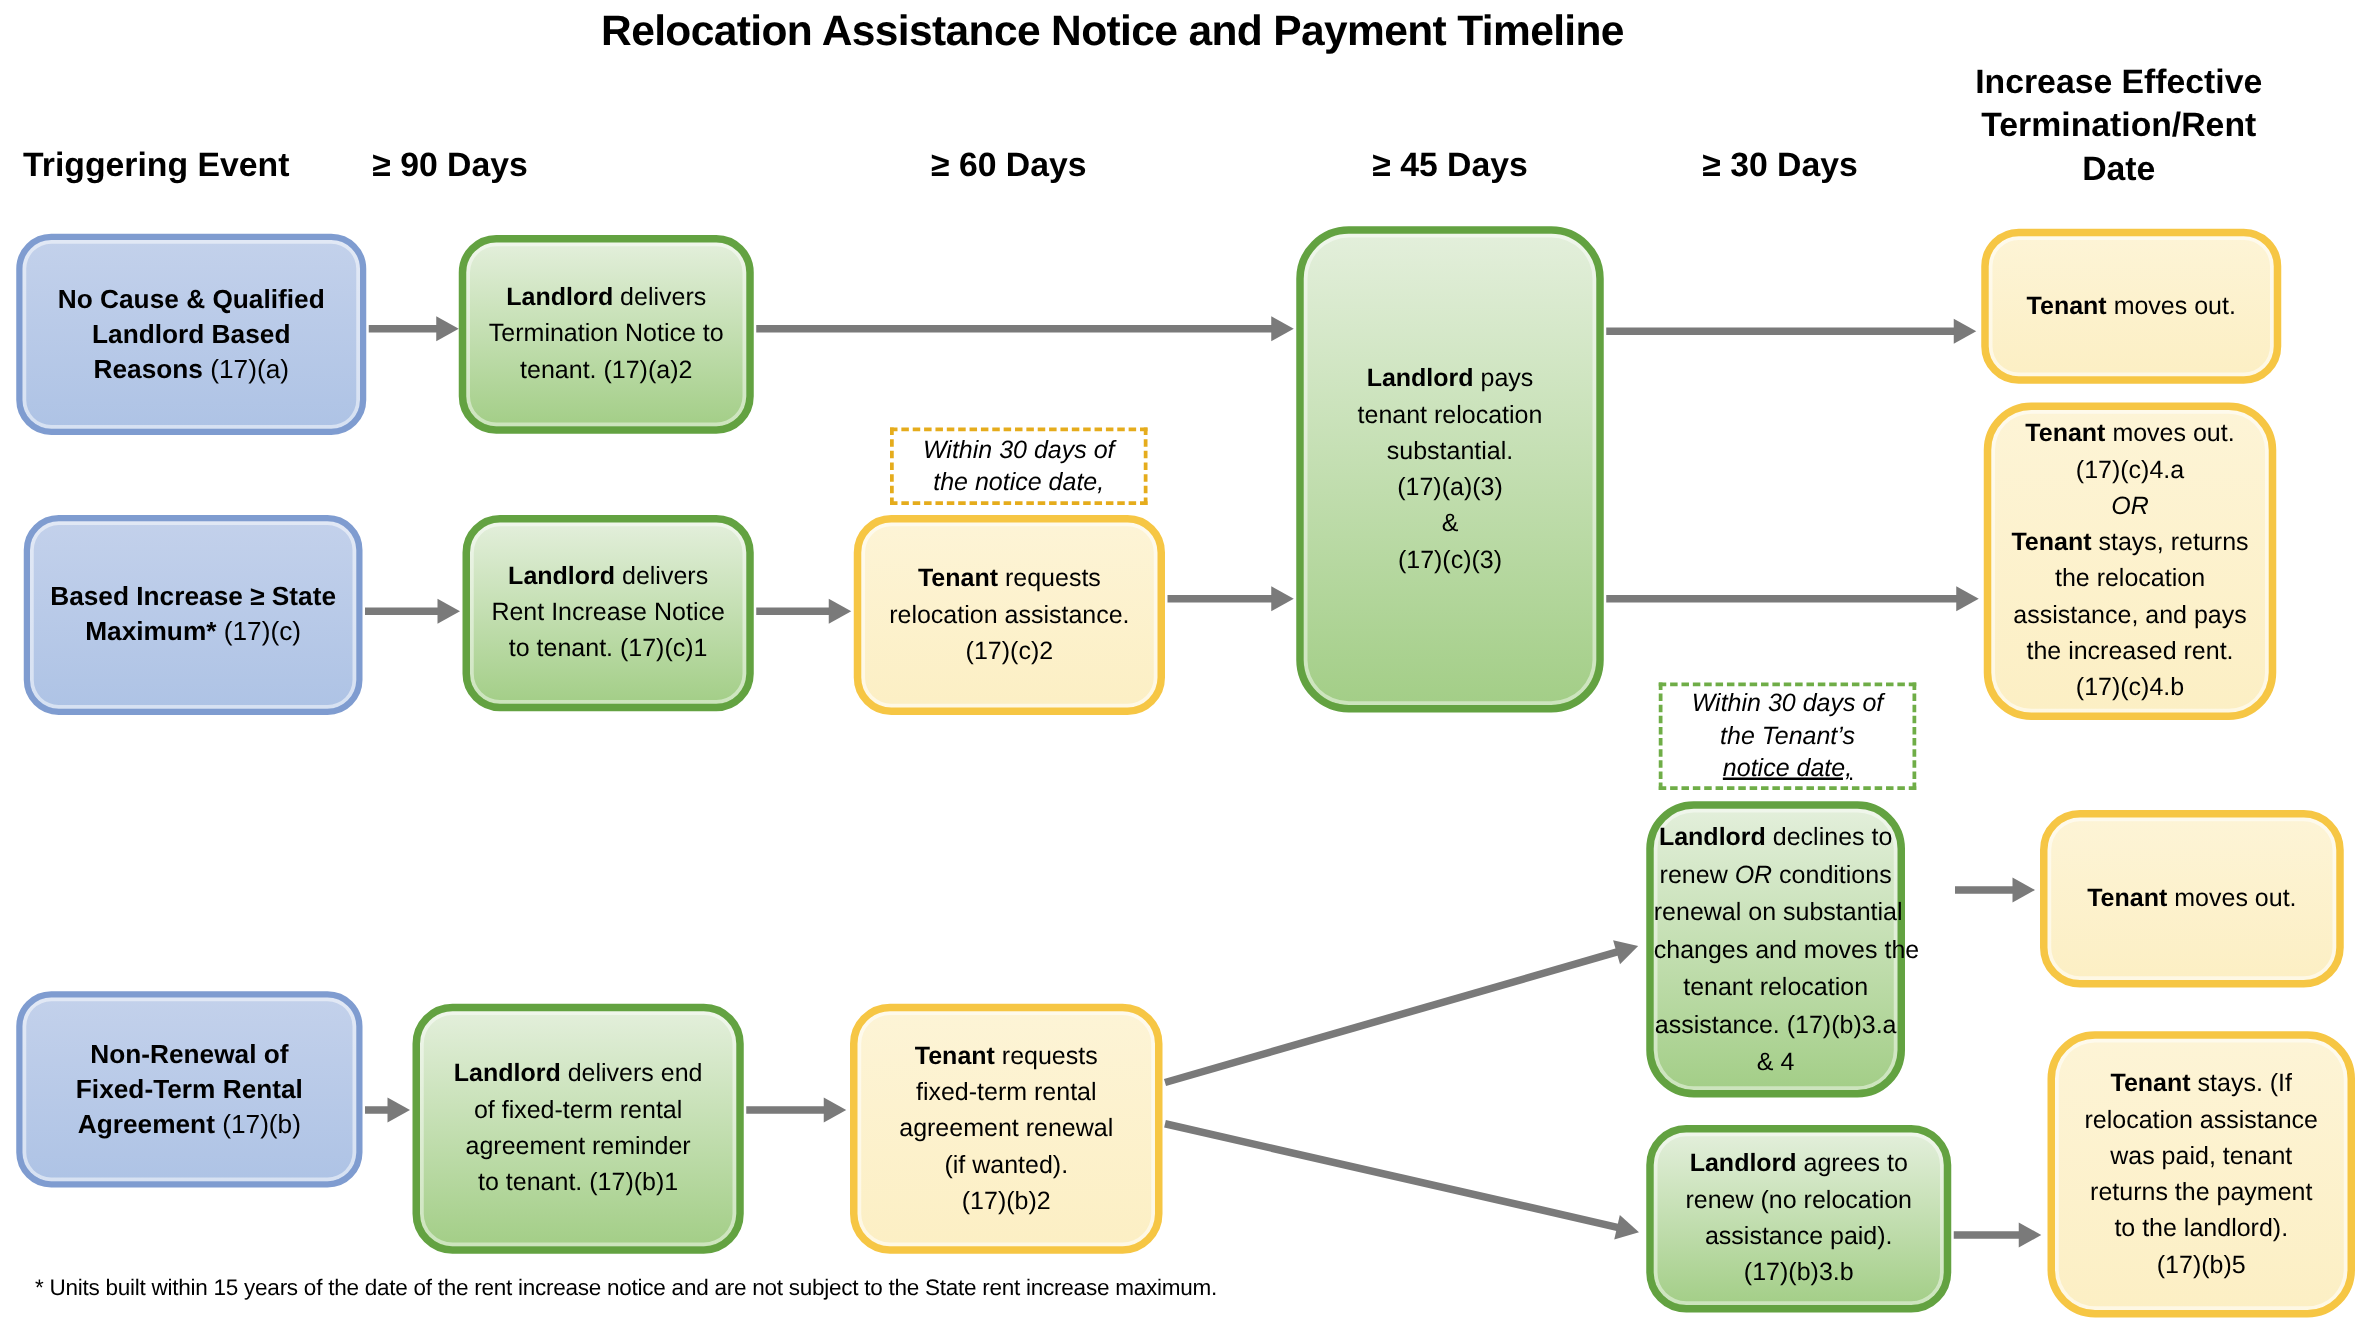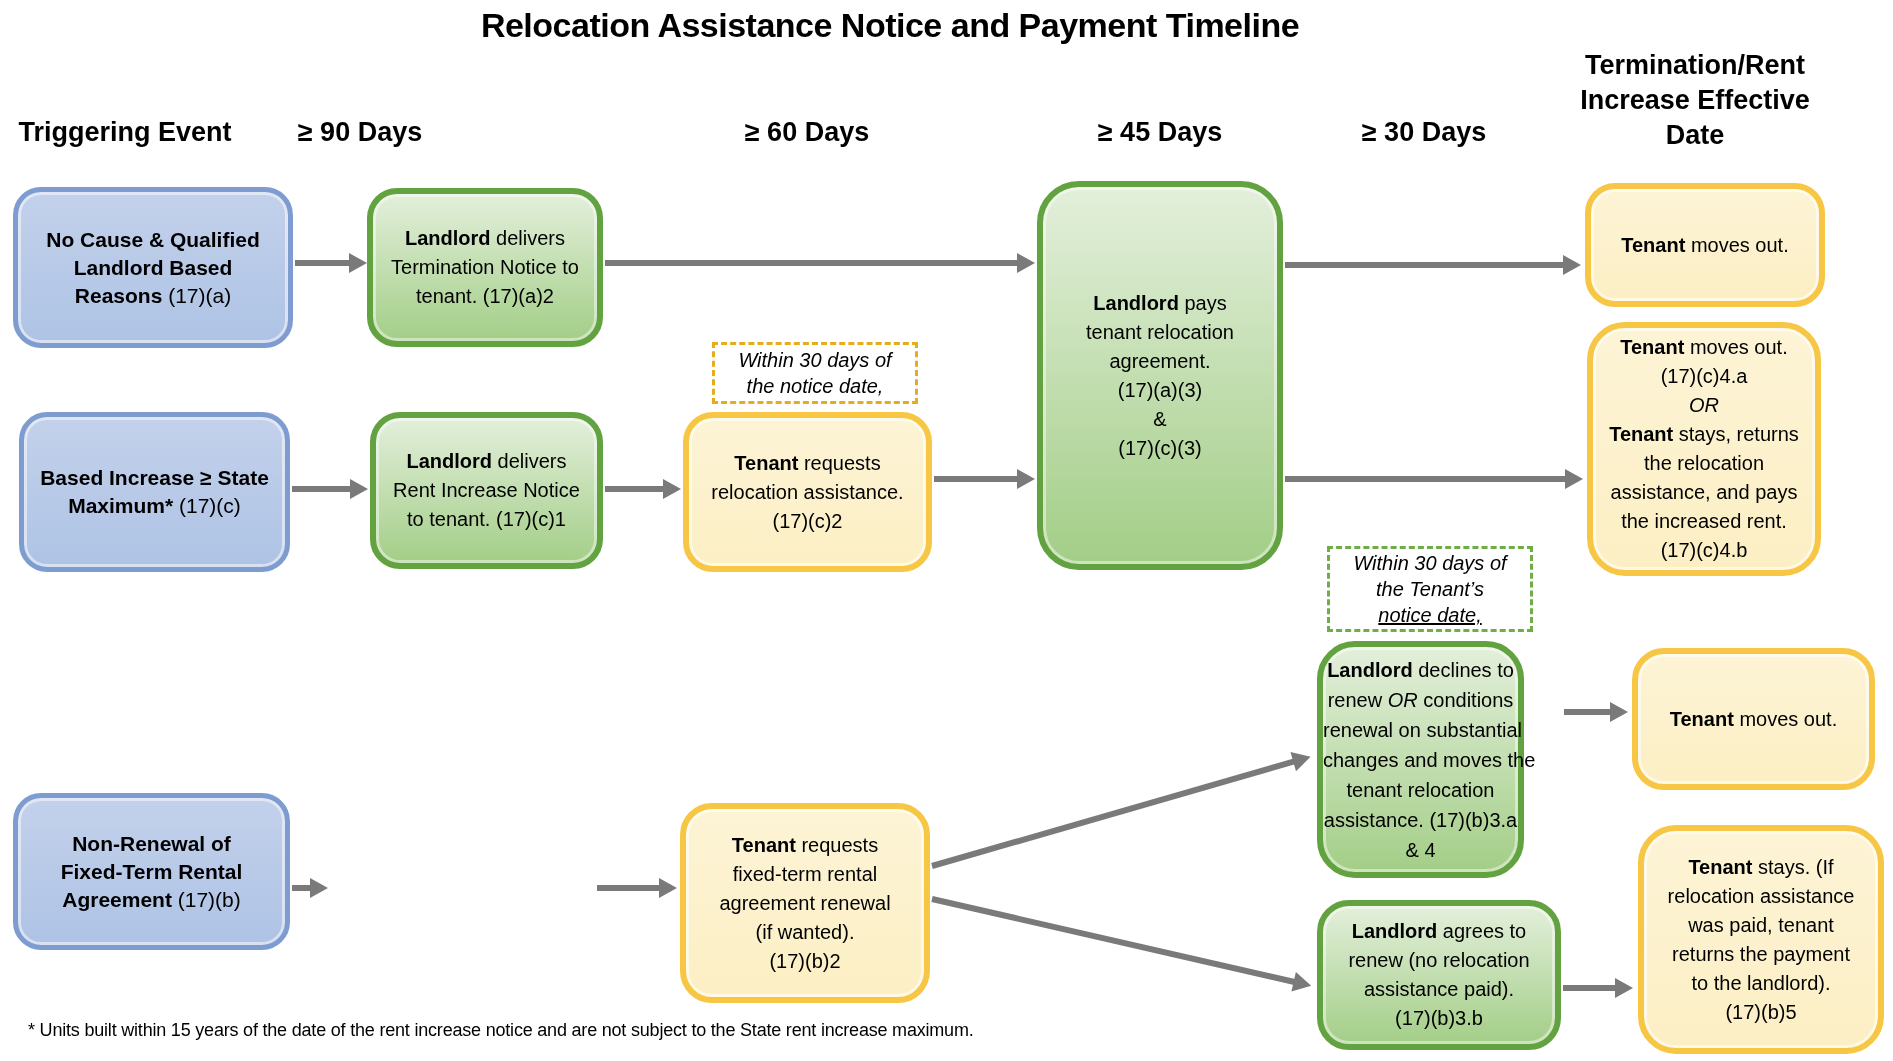--- a/index.html
+++ b/index.html
@@ -78,38 +78,38 @@
     <div class="box header" style="left: 727px; top: 112px; width: 160px; height: 40px;">
       <div class="line"><span style="font-weight: 700;">≥ 60 Days</span></div>
     </div>
     <div class="box header" style="left: 1080px; top: 112px; width: 160px; height: 40px;">
       <div class="line"><span style="font-weight: 700;">≥ 45 Days</span></div>
     </div>
     <div class="box header" style="left: 1344px; top: 112px; width: 160px; height: 40px;">
       <div class="line"><span style="font-weight: 700; margin-top: 32px;">≥ 30 Days</span></div>
     </div>
     <div class="box header" style="left: 1560px; top: 45px; width: 270px; height: 110px;">
+      <div class="line"><span style="font-weight: 700;">Increase Effective</span></div>
       <div class="line"><span style="font-weight: 700;">Termination/Rent</span></div>
-      <div class="line"><span style="font-weight: 700;">Increase Effective</span></div>
       <div class="line"><span style="font-weight: 700;">Date</span></div>
     </div>
     <div class="box blue" style="left: 13px; top: 187px; width: 280px; height: 161px; border-radius: 28px;">
       <div class="line"><span style="font-weight: 700;">No Cause &amp; Qualified</span></div>
       <div class="line"><span style="font-weight: 700;">Landlord Based</span></div>
       <div class="line"><span style="font-weight: 700;">Reasons </span><span>(17)(a)</span></div>
     </div>
     <div class="box green" style="left: 367px; top: 188px; width: 236px; height: 159px; border-radius: 30px;">
       <div class="line"><span style="font-weight: 700;">Landlord</span><span> delivers</span></div>
       <div class="line"><span>Termination Notice to</span></div>
       <div class="line"><span>tenant. (17)(a)2</span></div>
     </div>
     <div class="box green" style="left: 1037px; top: 181px; width: 246px; height: 389px; border-radius: 42px;">
       <div class="line"><span style="font-weight: 700;">Landlord</span><span> pays</span></div>
       <div class="line"><span>tenant relocation</span></div>
-      <div class="line"><span>agreement.</span></div>
+      <div class="line"><span>substantial.</span></div>
       <div class="line"><span>(17)(a)(3)</span></div>
       <div class="line"><span>&amp;</span></div>
       <div class="line"><span>(17)(c)(3)</span></div>
     </div>
     <div class="box yellow" style="left: 1585px; top: 183px; width: 240px; height: 124px; border-radius: 30px;">
       <div class="line"><span style="font-weight: 700;">Tenant</span><span> moves out.</span></div>
     </div>
     <div class="box blue" style="left: 19px; top: 412px; width: 271px; height: 160px; border-radius: 28px;">
       <div class="line"><span style="font-weight: 700;">Based Increase ≥ State</span></div>
       <div class="line"><span style="font-weight: 700;">Maximum* </span><span>(17)(c)</span></div>
@@ -141,20 +141,26 @@
     <div class="box note-green" style="left: 1327px; top: 546px; width: 206px; height: 86px;">
       <div class="line"><span style="font-style: italic;">Within 30 days of</span></div>
       <div class="line"><span style="font-style: italic;">the Tenant’s</span></div>
       <div class="line"><span style="font-style: italic; text-decoration: underline;">notice date,</span></div>
     </div>
     <div class="box blue" style="left: 13px; top: 793px; width: 277px; height: 157px; border-radius: 28px;">
       <div class="line"><span style="font-weight: 700;">Non-Renewal of</span></div>
       <div class="line"><span style="font-weight: 700;">Fixed-Term Rental</span></div>
       <div class="line"><span style="font-weight: 700;">Agreement </span><span>(17)(b)</span></div>
     </div>
+    <div class="box green" style="left: 330px; top: 803px; width: 265px; height: 200px; border-radius: 32px;">
+      <div class="line"><span style="font-weight: 700;">Landlord</span><span> delivers end</span></div>
+      <div class="line"><span>of fixed-term rental</span></div>
+      <div class="line"><span>agreement reminder</span></div>
+      <div class="line"><span>to tenant. (17)(b)1</span></div>
+    </div>
     <div class="box yellow" style="left: 680px; top: 803px; width: 250px; height: 200px; border-radius: 32px;">
       <div class="line"><span style="font-weight: 700;">Tenant</span><span> requests</span></div>
       <div class="line"><span>fixed-term rental</span></div>
       <div class="line"><span>agreement renewal</span></div>
       <div class="line"><span>(if wanted).</span></div>
       <div class="line"><span>(17)(b)2</span></div>
     </div>
     <div class="box green" style="left: 1317px; top: 641px; width: 207px; height: 237px; border-radius: 38px; line-height: 30px;">
       <div class="line"><span style="font-weight: 700;">Landlord</span><span> declines to</span></div>
       <div class="line"><span>renew </span><span style="font-style: italic;">OR</span><span> conditions</span></div>

